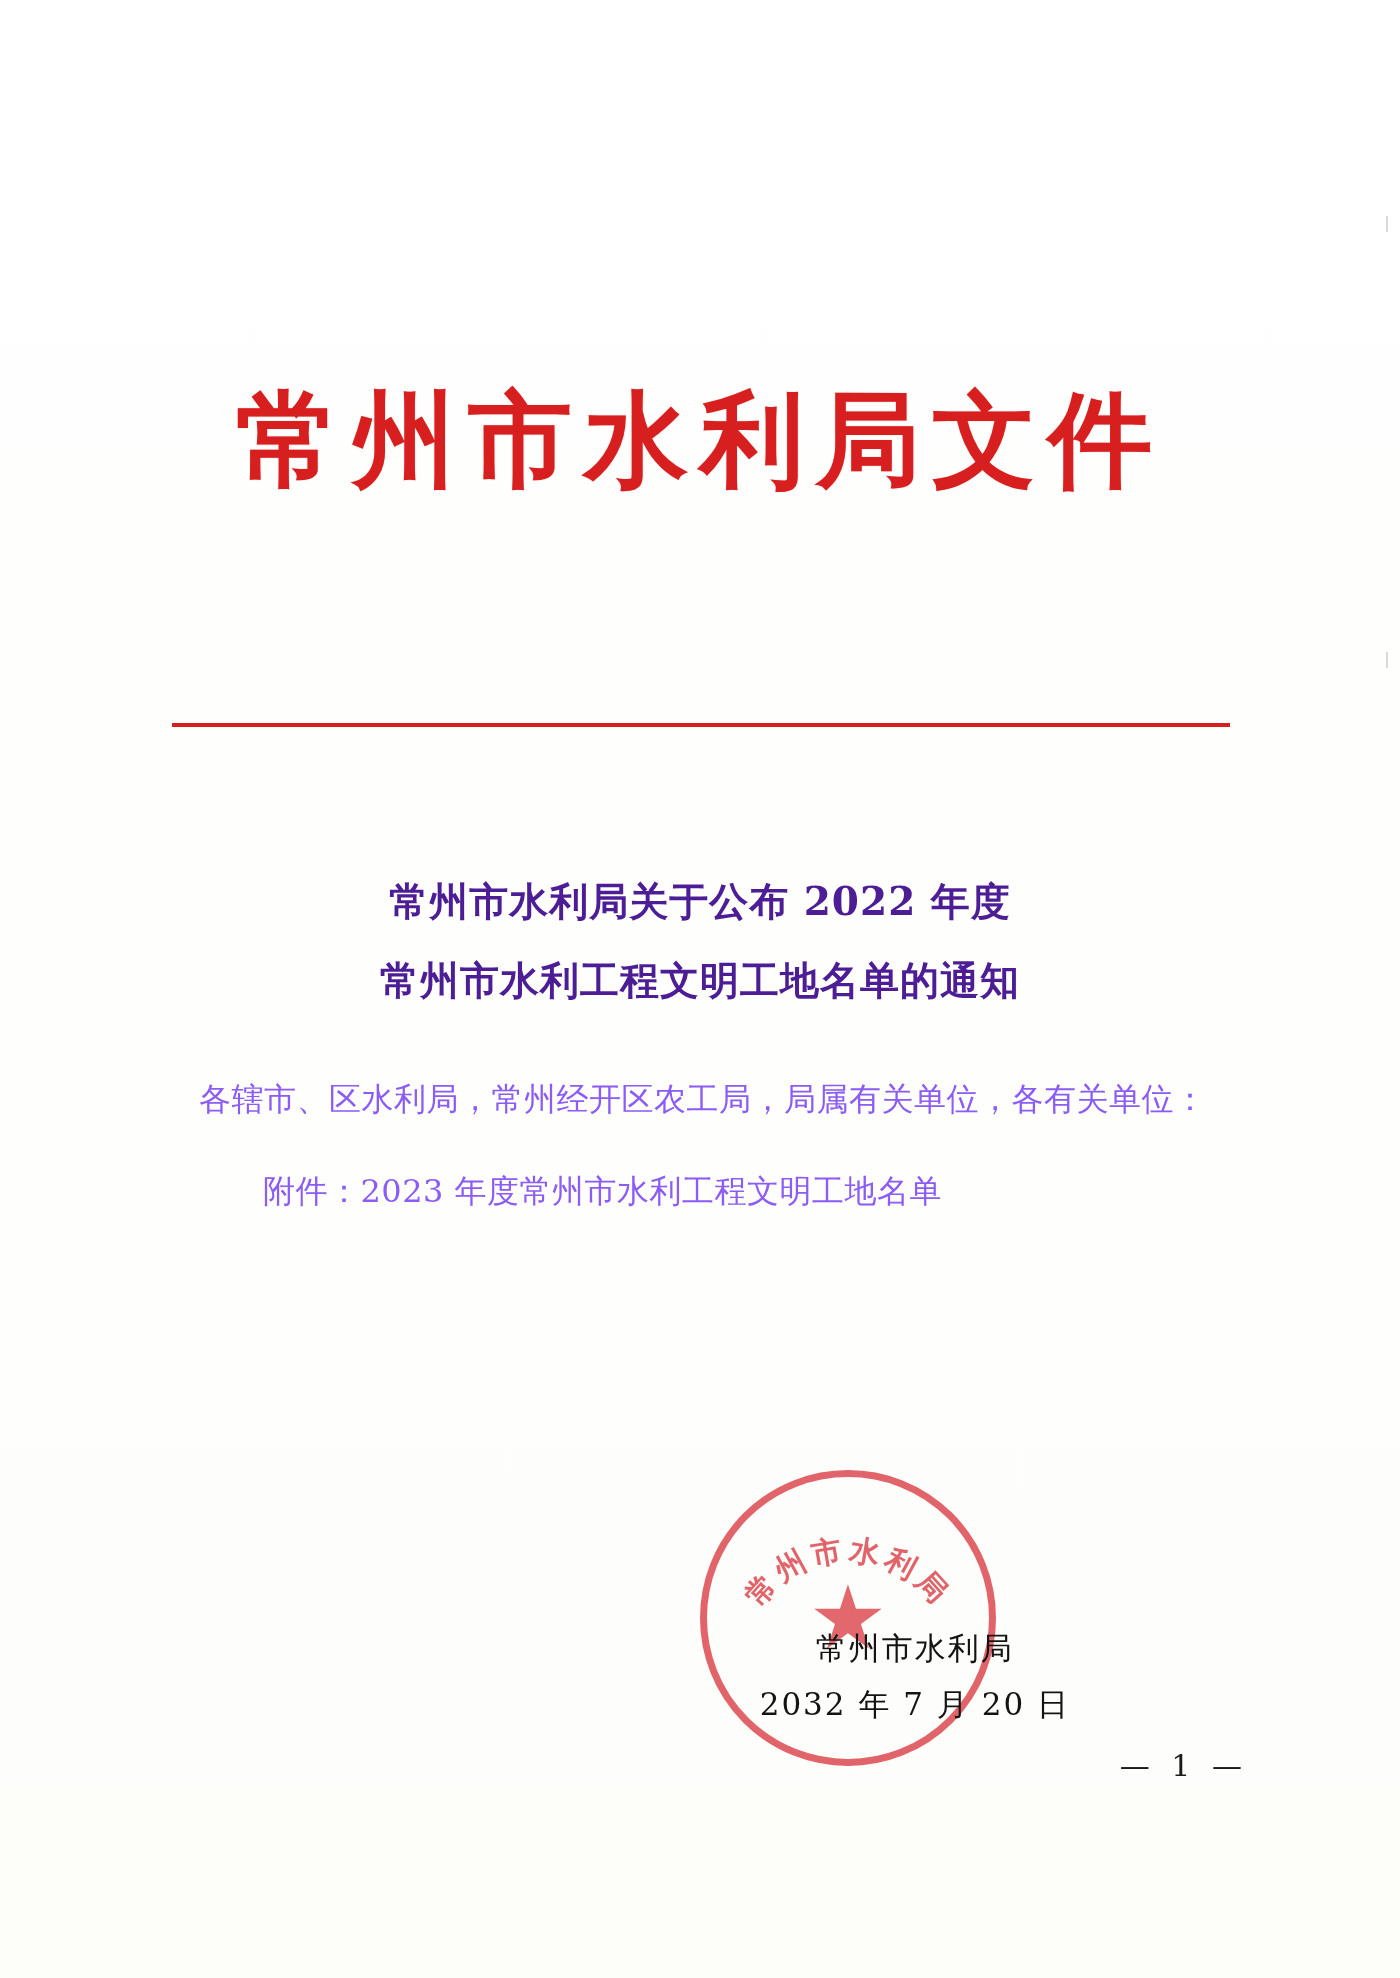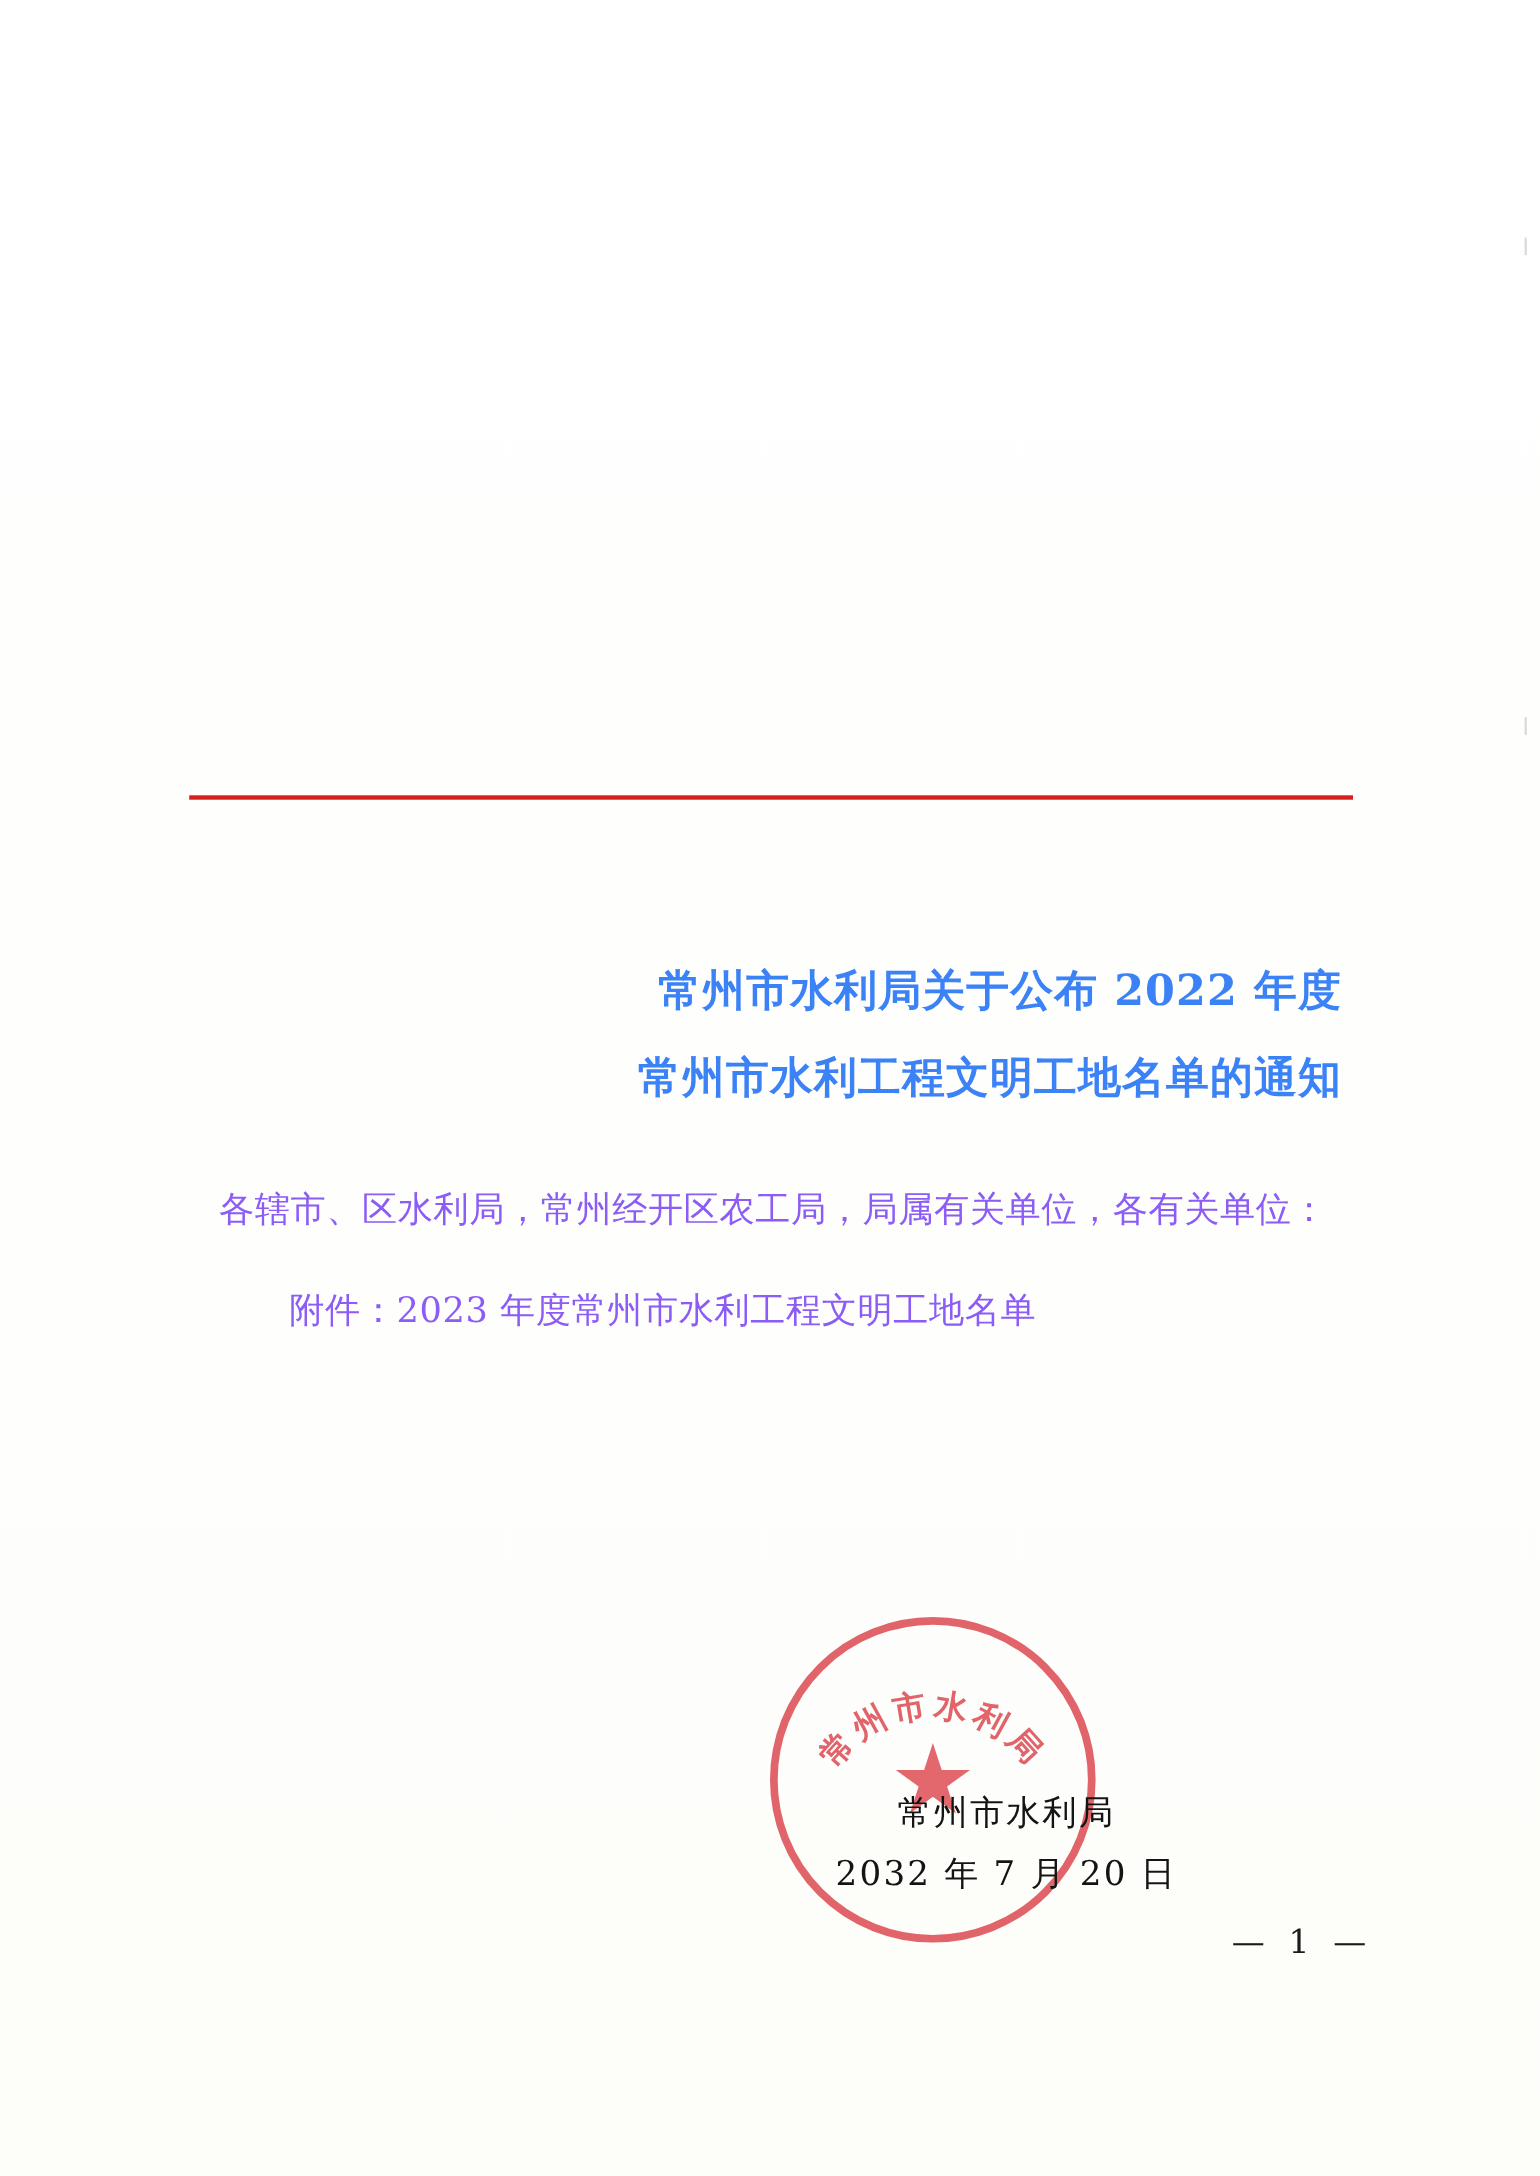--- a/index.html
+++ b/index.html
@@ -58,26 +58,26 @@
     left: 172px;
     width: 1058px;
     height: 4px;
     background: #d71f1f;
   }
   .title-block {
     position: absolute;
     top: 862px;
     left: 180px;
     width: 1040px;
-    text-align: right;
+    text-align: center;
     font-weight: 700;
     font-size: 39px;
     line-height: 79px;
     letter-spacing: 1px;
-    color: #3b82f6;
+    color: #4c1d95;
   }
   .body-block {
     position: absolute;
     top: 1070px;
     left: 175px;
     width: 1055px;
     font-size: 32px;
     line-height: 58px;
     letter-spacing: 0.5px;
     color: #8b5cf6;
@@ -158,20 +158,21 @@
 </style>
 </head>
 <body>
 
 <div class="page">
   <div class="paper-tint"></div>
 
   <div class="edge-mark m1"></div>
   <div class="edge-mark m2"></div>
 
+  <div class="doc-title">常州市水利局文件</div>
 
 
   <div class="red-rule"></div>
 
   <div class="title-block">
     <div>常州市水利局关于公布 2022 年度</div>
     <div>常州市水利工程文明工地名单的通知</div>
   </div>
 
   <div class="body-block">

